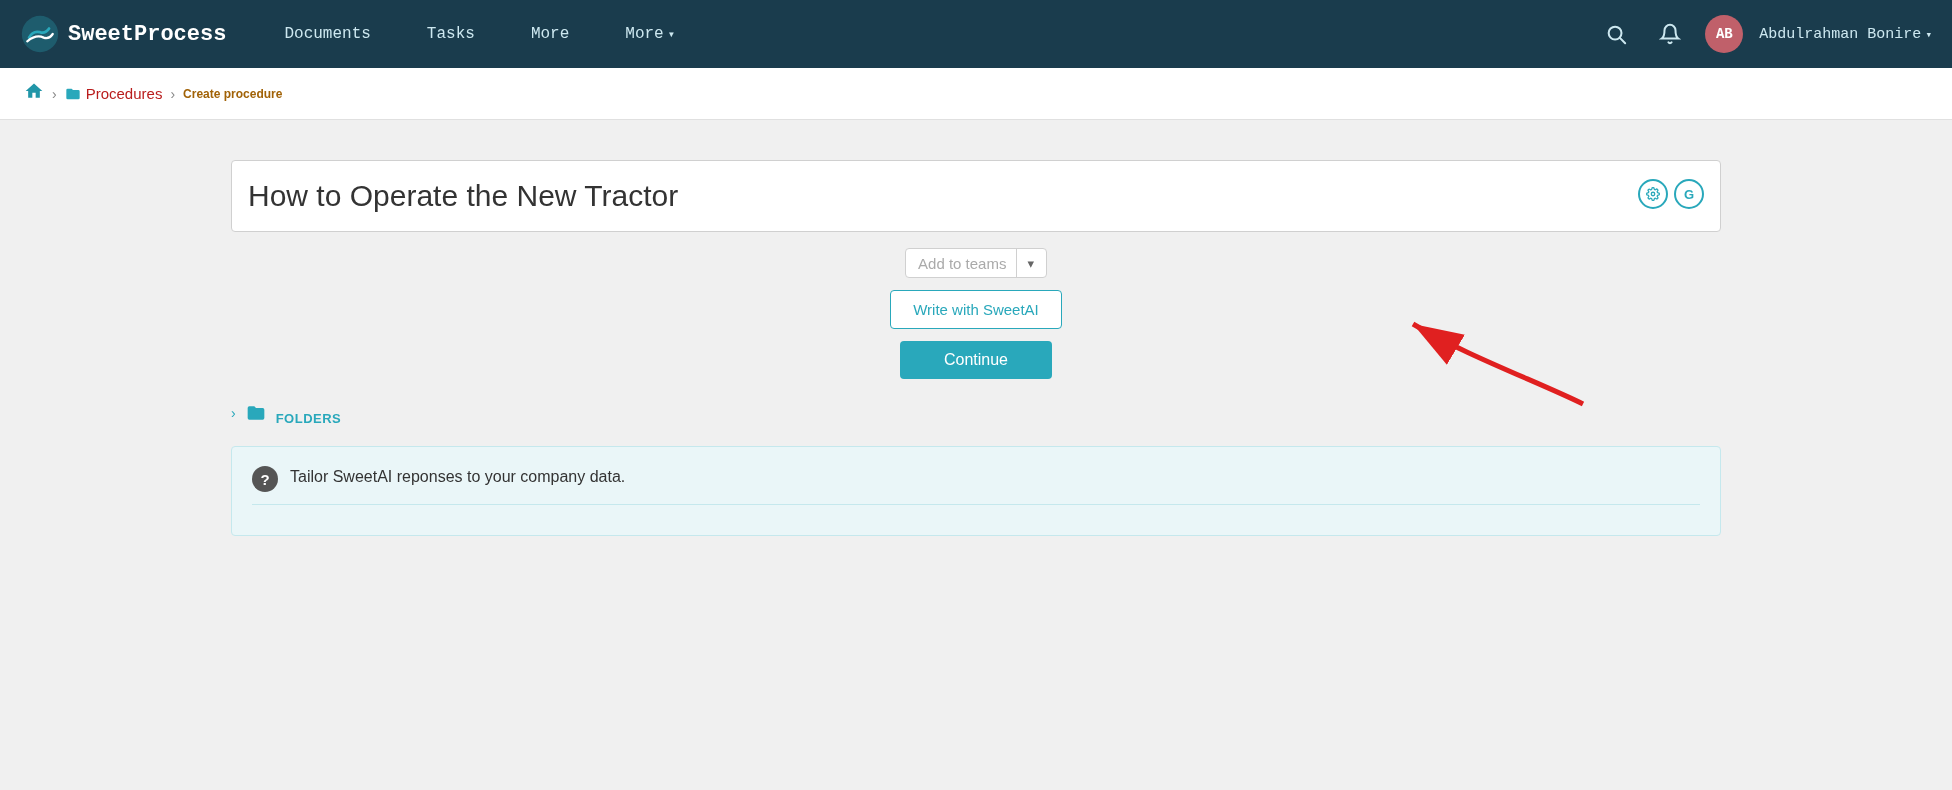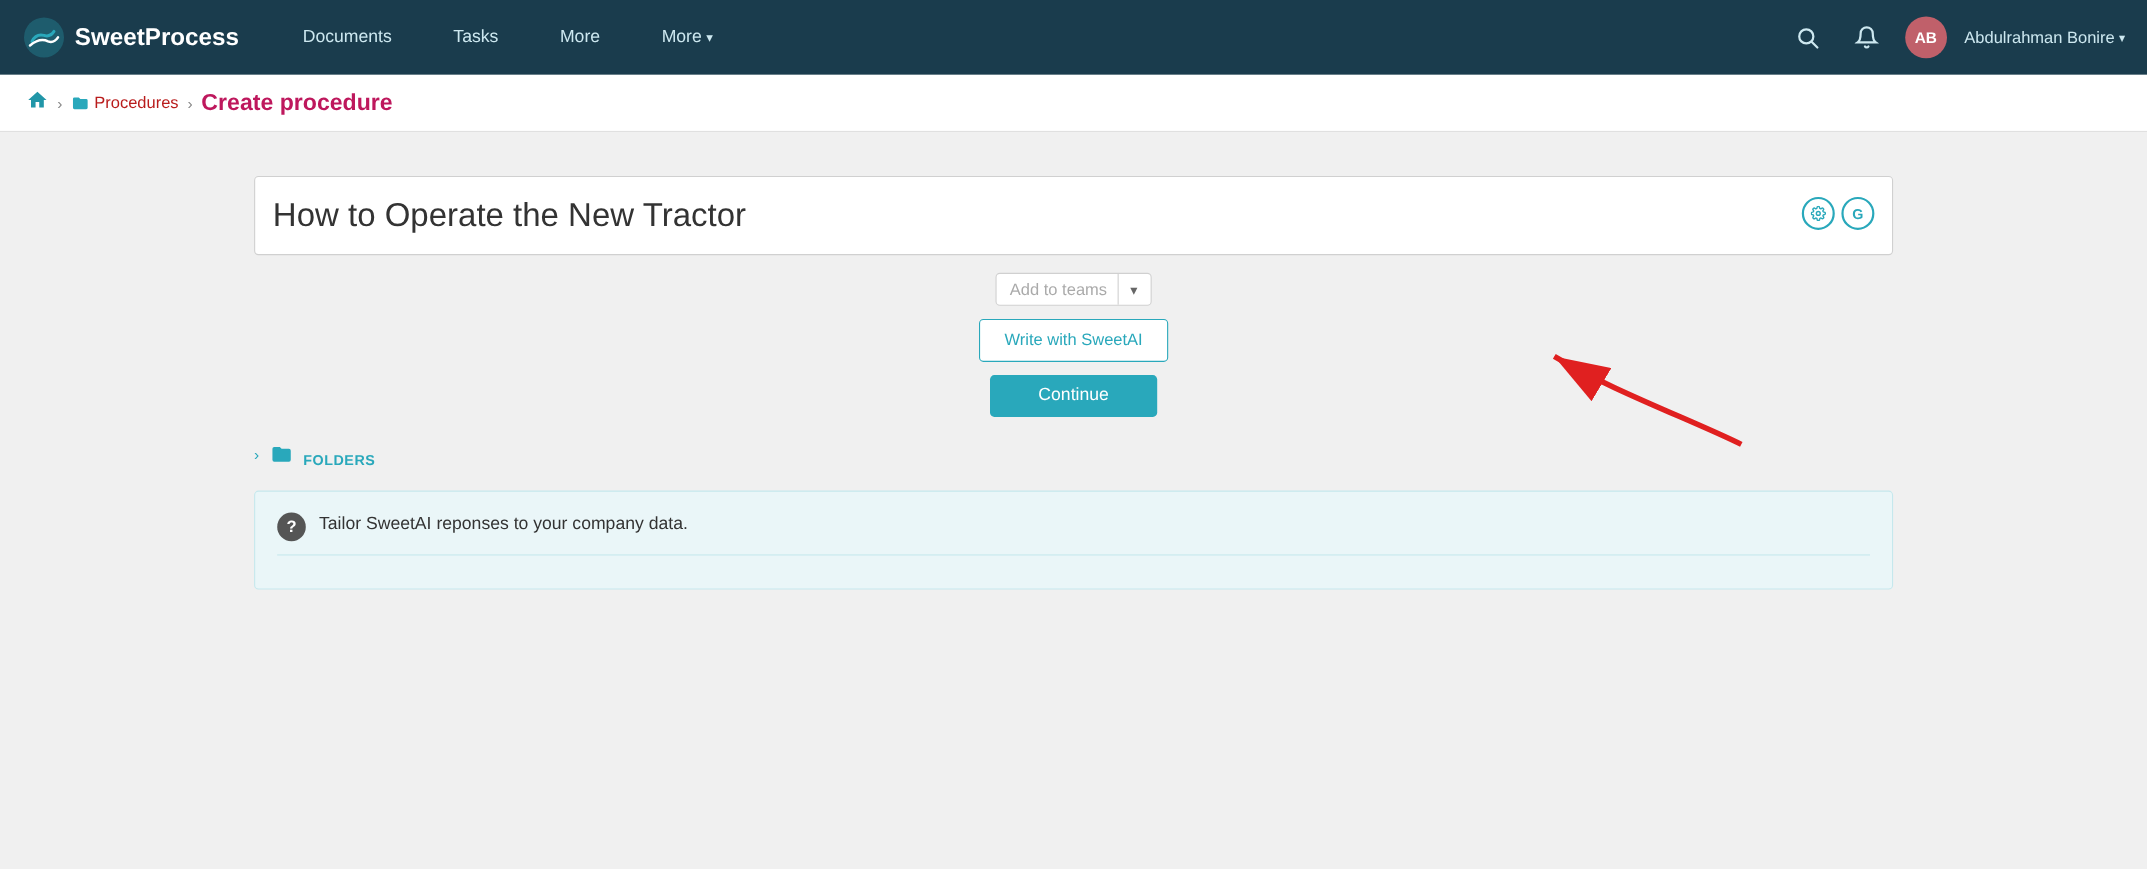--- a/index.html
+++ b/index.html
@@ -6,20 +6,21 @@
     body { font-family: -apple-system, BlinkMacSystemFont, 'Segoe UI', Arial, sans-serif; background: #f0f0f0; min-height: 790px; }
 
     
     .navbar {
       background: #1a3c4d;
       height: 68px;
       display: flex;
       align-items: center;
       padding: 0 20px;
       gap: 0;
+      font-family: Liberation Mono, monospace;
     }
     .navbar-brand {
       display: flex;
       align-items: center;
       gap: 8px;
       margin-right: 30px;
       text-decoration: none;
     }
     .brand-logo {
       width: 40px;
@@ -113,22 +114,22 @@
     .breadcrumb-link {
       color: #b91c1c;
       font-size: 15px;
       cursor: pointer;
       display: flex;
       align-items: center;
       gap: 5px;
       text-decoration: none;
     }
     .breadcrumb-current {
-      color: #be185d;
-      font-size: 21px;
+      color: #a16207;
+      font-size: 12px;
       font-weight: 600;
     }
 
     
     .main-content {
       padding: 40px 30px;
       max-width: 1550px;
       margin: 0 auto;
     }
 

